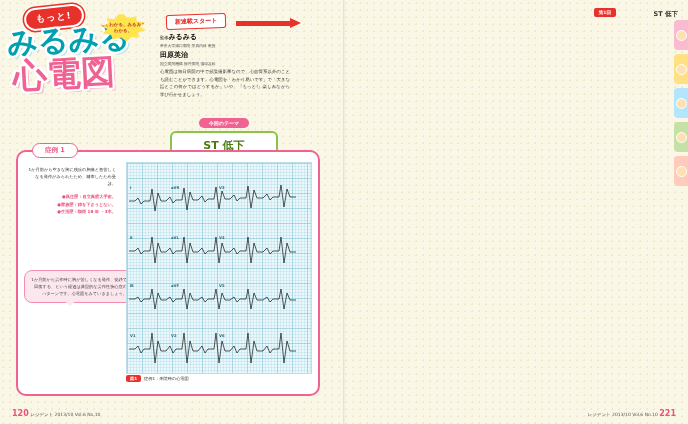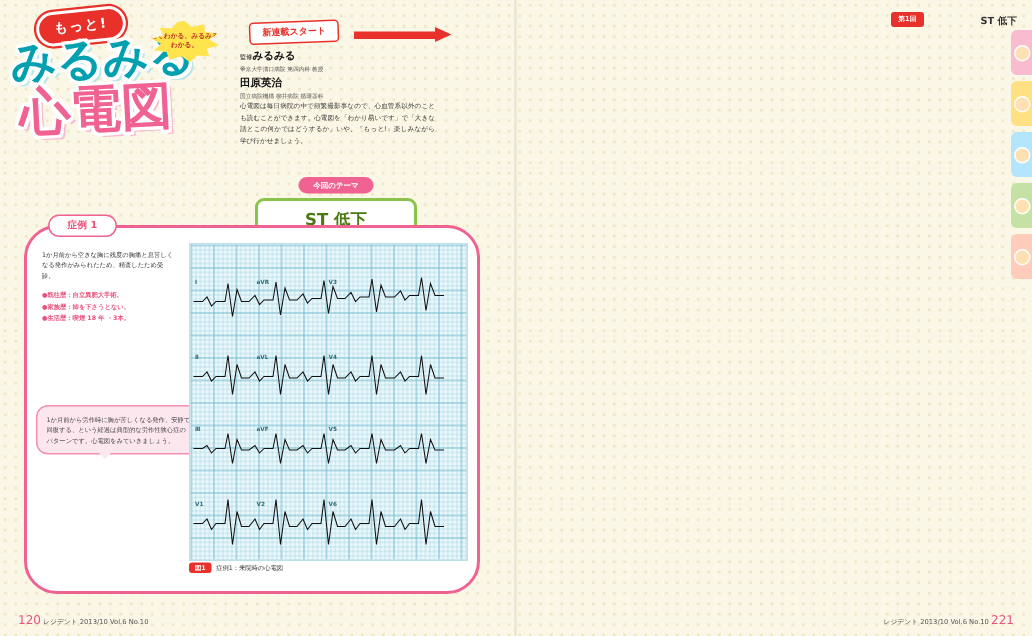--- a/index.html
+++ b/index.html
@@ -73,21 +73,21 @@
 
   
   .lead{position:absolute;left:160px;top:68px;width:130px;font-size:4.4px;line-height:1.75;color:#333;text-align:justify;}
 
   
   .theme-box{position:absolute;left:170px;top:118px;width:108px;text-align:center;}
   .theme-tag{display:inline-block;background:#f06292;color:#fff;font-size:5px;font-weight:bold;border-radius:8px;padding:2px 10px;}
   .theme-body{margin-top:3px;border:2px solid #8bc34a;border-radius:6px;background:#fff;color:#4a7a12;font-size:11px;font-weight:bold;padding:5px 0;}
 
   
-  .case-box{position:absolute;left:16px;top:150px;width:300px;height:242px;border:2px solid #f06292;border-radius:22px;background:#fff;}
+  .case-box{position:absolute;left:16px;top:150px;width:300px;height:242px;border:2px solid #f06292;border-radius:10px;background:#fff;text-align:right;}
   .case-label{
     position:absolute;left:14px;top:-9px;background:#fff;border:1.5px solid #f06292;
     border-radius:10px;color:#e8527d;font-size:6.5px;font-weight:bold;padding:2px 12px;
   }
   .case-text{position:absolute;left:10px;top:14px;width:88px;font-size:4.2px;line-height:1.7;color:#333;}
   .case-text .k{color:#e8527d;font-weight:bold;}
   .case-bubble{
     position:absolute;left:6px;top:118px;width:96px;
     background:#fde7ef;border:1.5px solid #f48fb1;border-radius:8px;
     padding:5px 6px;font-size:4.2px;line-height:1.7;color:#444;
@@ -125,21 +125,21 @@
   
   .side-tabs{position:absolute;right:0;top:20px;width:14px;}
   .side-tab{
     width:14px;height:30px;margin-bottom:4px;border-radius:4px 0 0 4px;
     display:flex;align-items:center;justify-content:center;
   }
   .side-tab .mini{width:9px;height:9px;border-radius:50%;background:#ffe0b2;border:1px solid #fff;}
 
   
   .foot{position:absolute;bottom:6px;font-size:4.5px;color:#555;}
-  .foot .pg{font-size:8px;font-weight:normal;color:#e8527d;margin-top:25px;}
+  .foot .pg{font-size:8px;font-weight:bold;color:#e8527d;margin-top:25px;}
   .foot-l{left:12px;}
   .foot-r{right:12px;}
 
   .wave-label{position:absolute;font-size:3.8px;color:#2b6b7d;font-weight:bold;}
 </style>
 </head>
 <body>
 
 <div class="page">
   <div class="bg-texture"></div>

